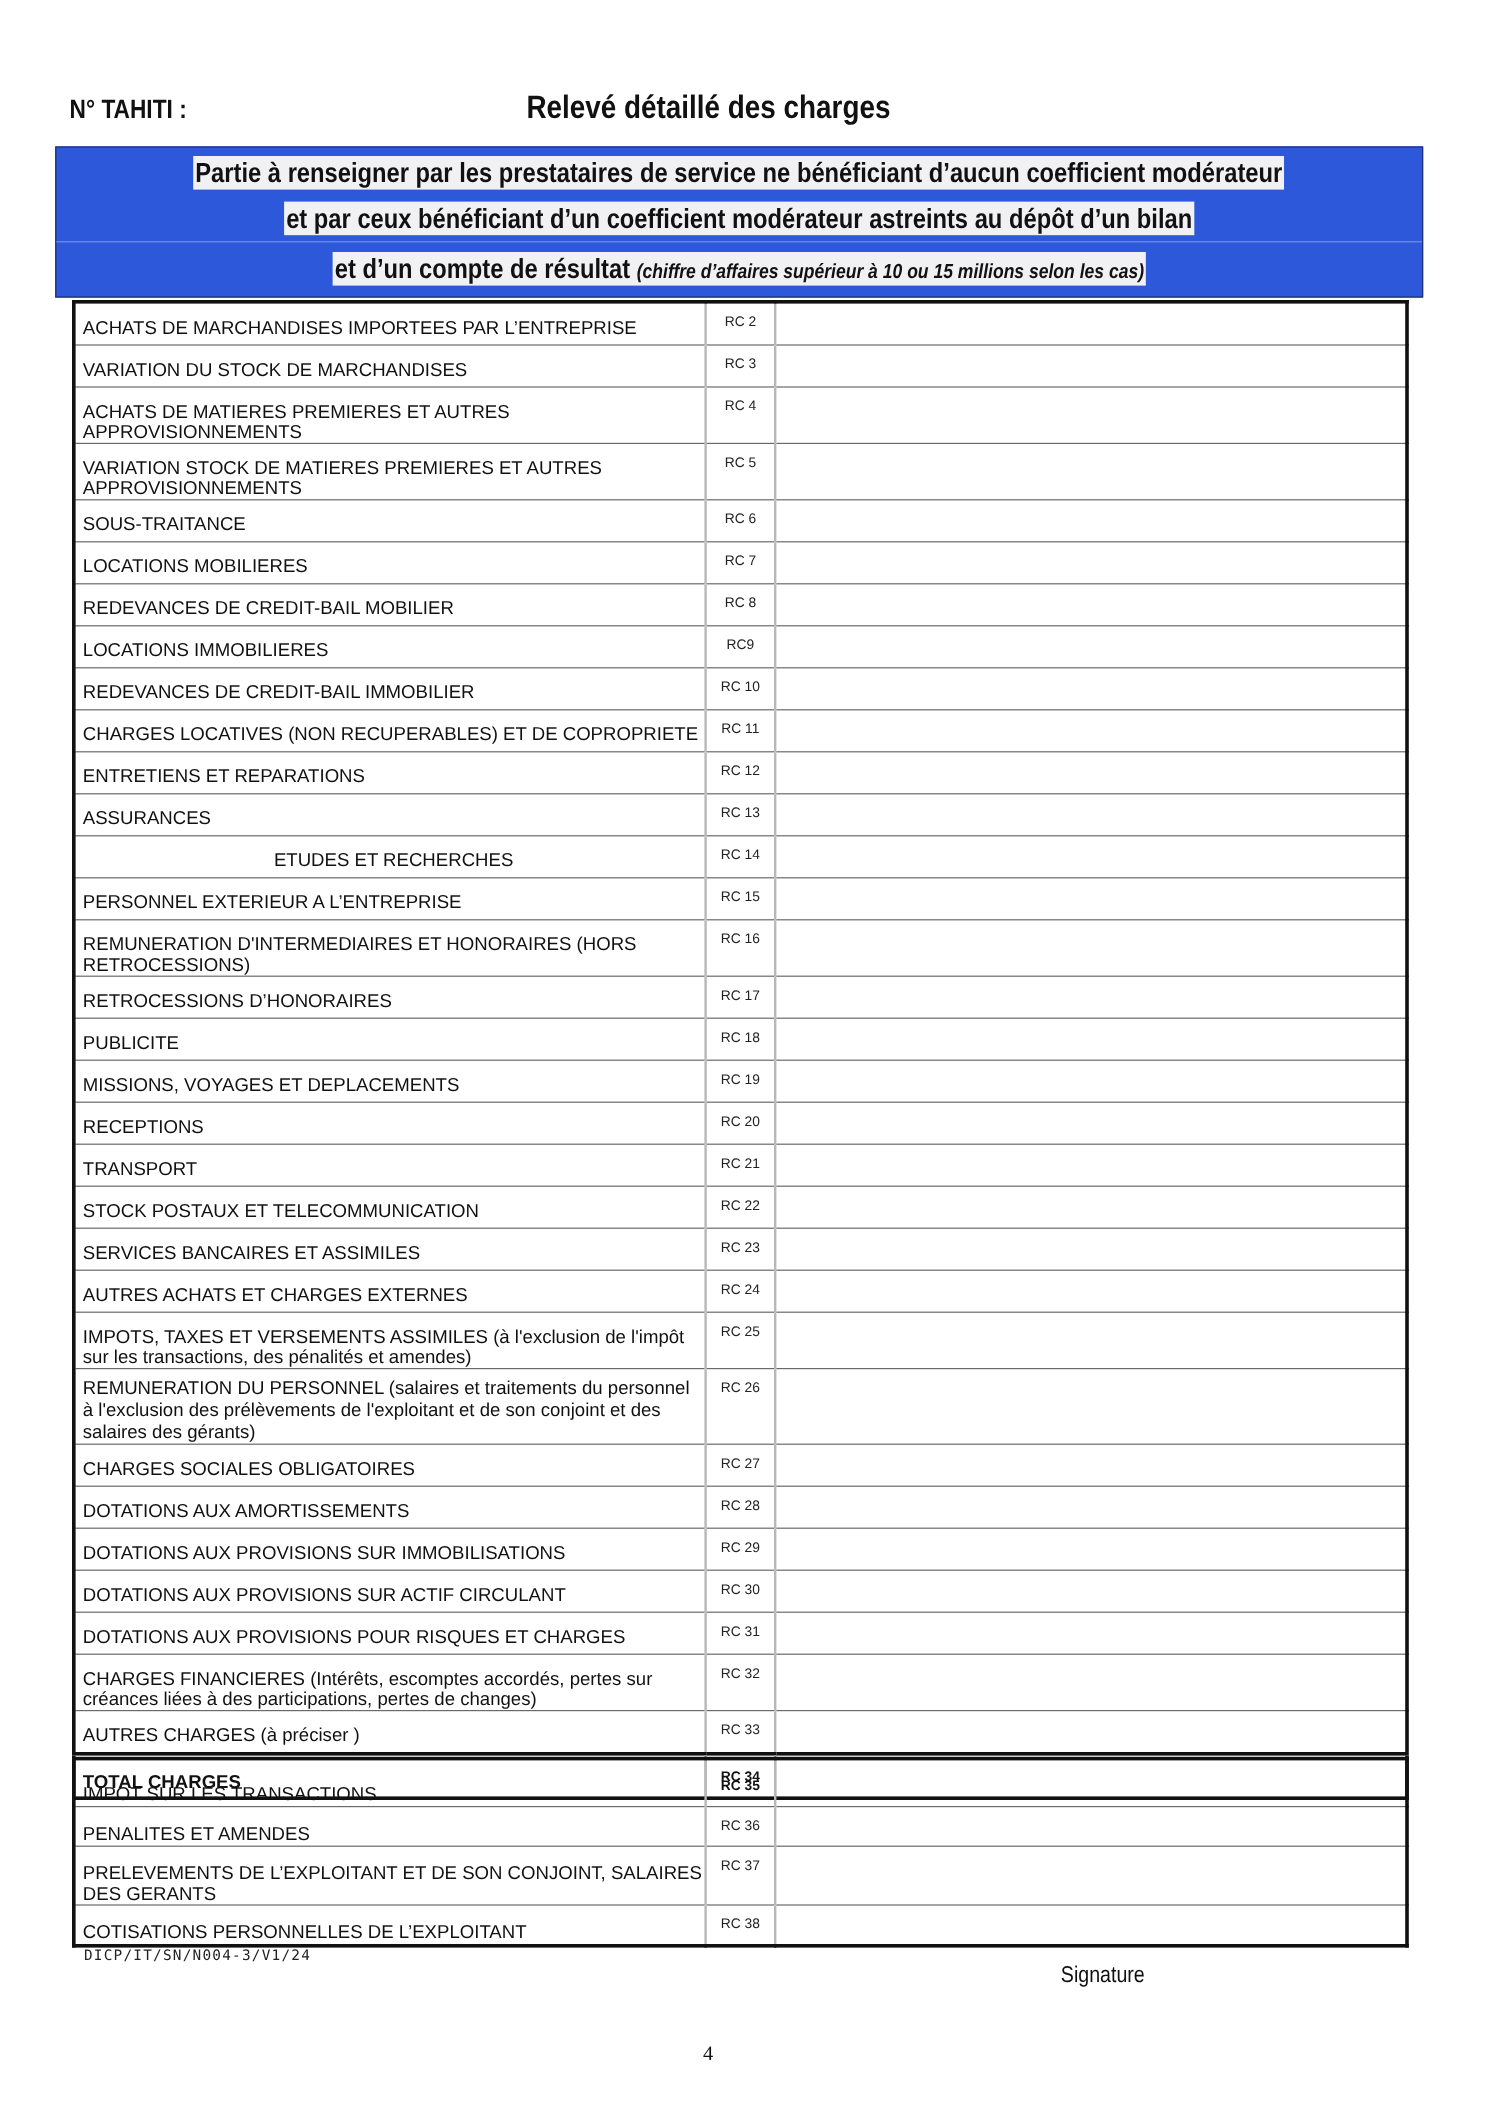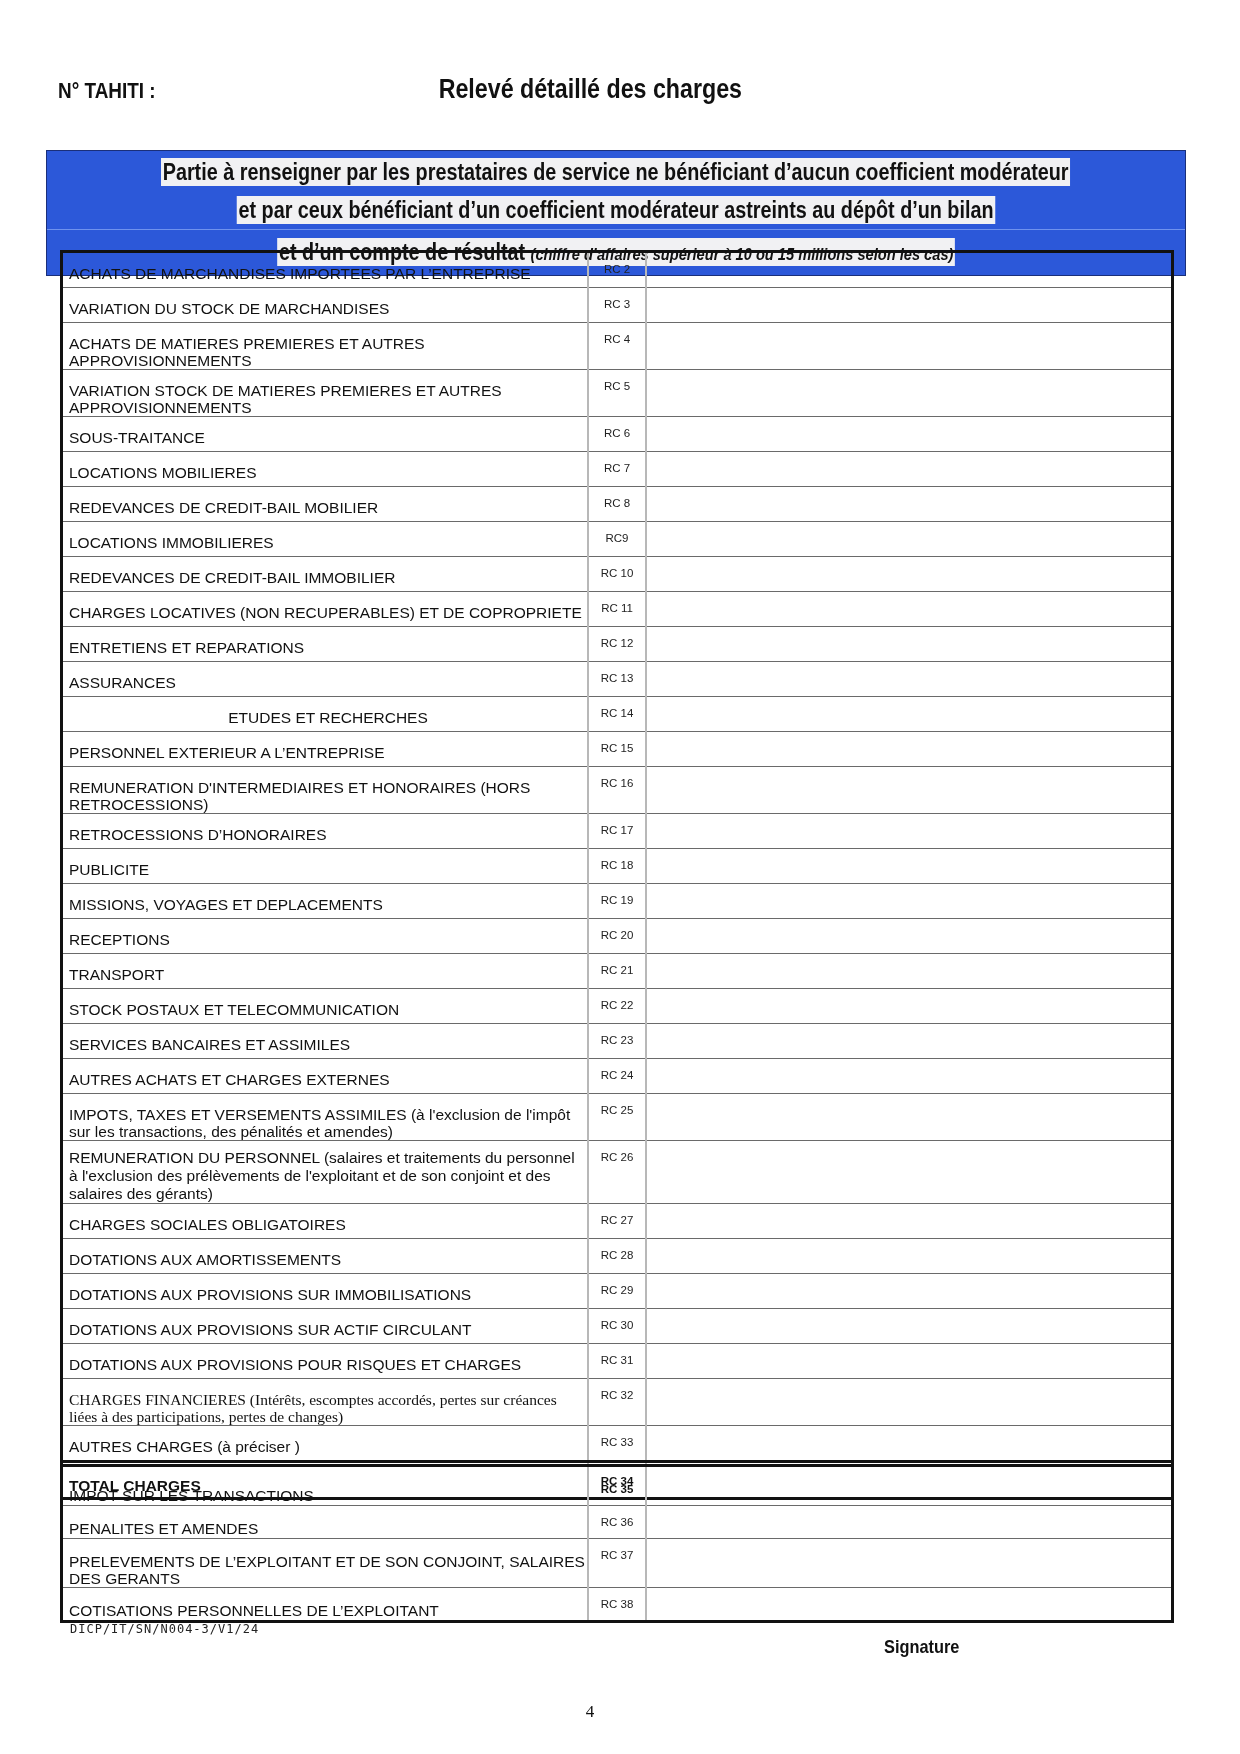--- a/index.html
+++ b/index.html
@@ -8,21 +8,21 @@
       font-family: "Liberation Sans", sans-serif; color: #111;
     }
     .narrow { display: inline-block; transform: scaleX(0.86); transform-origin: left center; white-space: nowrap; }
     .narrow-c { display: inline-block; transform: scaleX(0.86); transform-origin: center center; white-space: nowrap; }
 
     #tahiti { position: absolute; left: 58px; top: 78px; font-size: 22px; font-weight: bold; }
     #title { position: absolute; left: 0; width: 1180px; top: 74px; text-align: center; font-size: 27px; font-weight: bold; }
 
     #banner {
       position: absolute; left: 46px; top: 122px; width: 1140px; height: 126px;
-      background: #2c58d9; border: 1px solid #1a2f7a; box-sizing: border-box; margin-top: 28px;
+      background: #2c58d9; border: 1px solid #1a2f7a; box-sizing: border-box;
     }
     #banner .sep { position: absolute; left: 0; right: 0; top: 78px; height: 1px; background: #6f92ee; }
     #banner .line {
       position: absolute; left: 0; right: 0; text-align: center; font-weight: bold;
     }
     #banner .hl { background: #f1f1f3; padding: 1px 2px; color: #111; }
     #banner .l1 { top: 8px; font-size: 23px; }
     #banner .l2 { top: 46px; font-size: 23px; }
     #banner .l3 { top: 88px; font-size: 23px; }
     #banner .l3 .sub { font-size: 17px; font-style: italic; }
@@ -44,21 +44,21 @@
     table.grid tr.total td { border-top: 3px solid #111; border-bottom: none; }
     table.grid tr.total td.label { font-weight: bold; padding-top: 14px; height: 20px; }
     table.grid tr.total td.code { font-weight: bold; color: #111; padding-top: 12px; }
     table.grid tr.boldcode td.code { font-weight: bold; color: #111; }
     table.grid tr:last-child td { border-bottom: none; }
     #t2 td.label { padding-top: 14px; height: 18px; }
     #t2 tr:first-child td.label { padding-top: 20px; height: 18px; }
     #t2 tr:first-child td.code { padding-top: 16px; }
 
     #doc-code { position: absolute; left: 70px; top: 1622px; font-family: "DejaVu Sans Mono", monospace; font-size: 12px; letter-spacing: 1px; color: #222; }
-    #signature { position: absolute; left: 884px; top: 1636px; font-size: 19px; font-weight: bold; }
+    #signature { position: absolute; left: 884px; top: 1636px; font-size: 19px; font-weight: normal; }
     #page-num { position: absolute; left: 0; width: 1180px; top: 1702px; text-align: center; font-family: "Liberation Serif", serif; font-size: 17px; }
   </style>
 </head>
 <body>
 
 <div id="tahiti"><span class="narrow">N° TAHITI :</span></div>
 <div id="title"><span class="narrow-c">Relevé détaillé des charges</span></div>
 
 <div id="banner">
   <div class="sep"></div>
@@ -213,21 +213,21 @@
         <td class="label" style="white-space: normal;"><span>DOTATIONS AUX PROVISIONS SUR ACTIF CIRCULANT</span></td>
         <td class="code">RC 30</td>
         <td class="val"></td>
       </tr>
       <tr>
         <td class="label" style="white-space: normal;"><span>DOTATIONS AUX PROVISIONS POUR RISQUES ET CHARGES</span></td>
         <td class="code">RC 31</td>
         <td class="val"></td>
       </tr>
       <tr>
-        <td class="label" style="white-space: normal; font-family: Liberation Serif, serif;"><span>CHARGES FINANCIERES (Intérêts, escomptes accordés, pertes sur créances liées à des participations, pertes de changes)</span></td>
+        <td class="label" style="white-space: normal;"><span>CHARGES FINANCIERES (Intérêts, escomptes accordés, pertes sur créances liées à des participations, pertes de changes)</span></td>
         <td class="code">RC 32</td>
         <td class="val"></td>
       </tr>
       <tr>
         <td class="label" style="white-space: normal;"><span>AUTRES CHARGES  (à préciser )</span></td>
         <td class="code">RC 33</td>
         <td class="val"></td>
       </tr>
       <tr class="total">
         <td class="label" style="white-space: normal;">TOTAL CHARGES</td>

